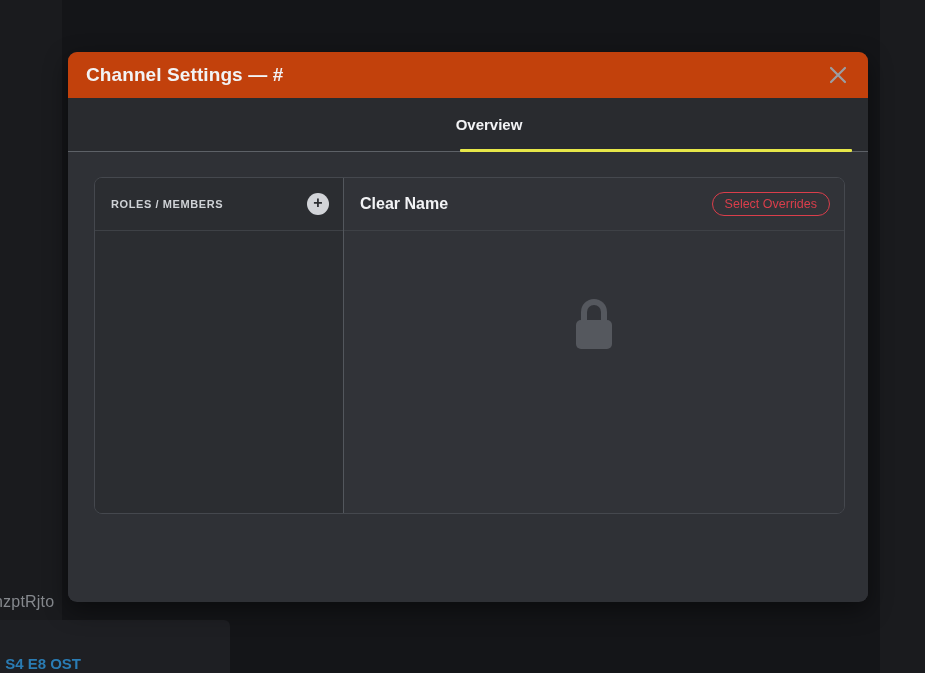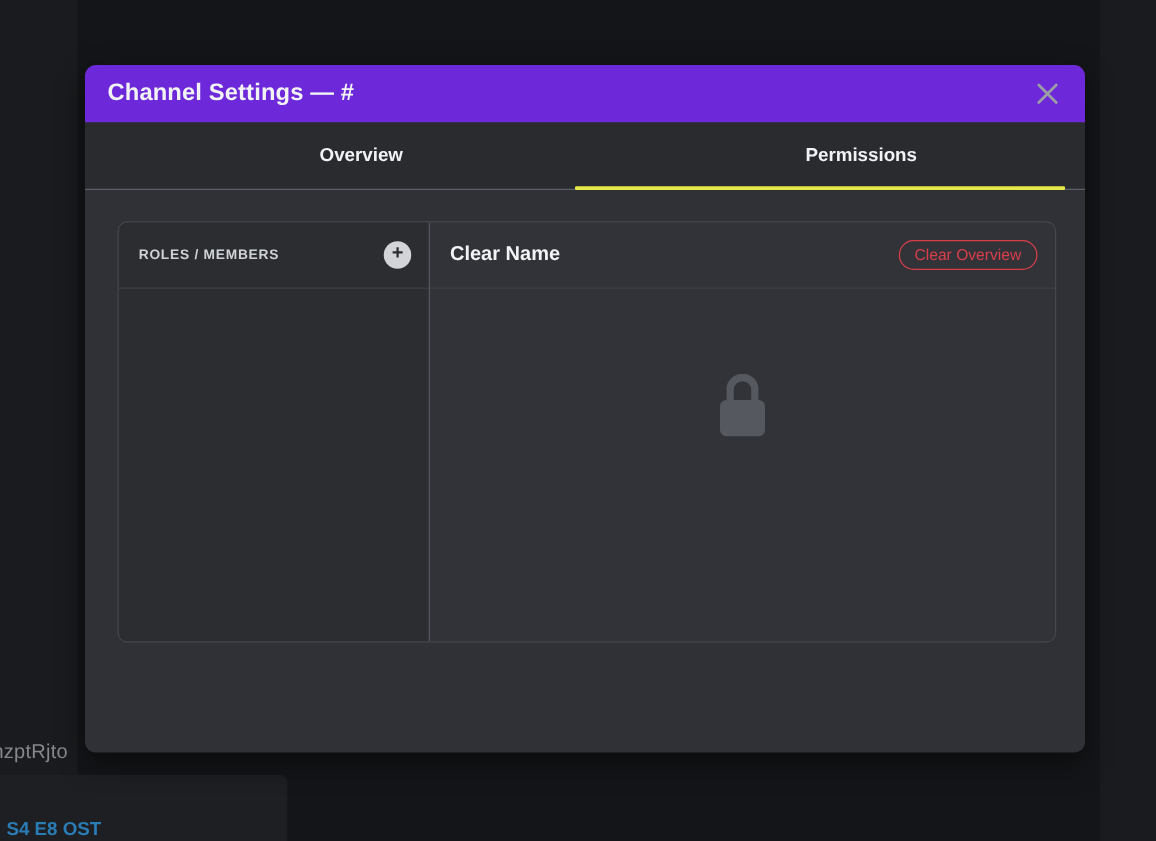--- a/index.html
+++ b/index.html
@@ -26,21 +26,21 @@
     color: #2a7cb4; font-size: 15px; font-weight: 700; text-decoration: none;
   }
 
   
   .modal {
     position: absolute; left: 68px; top: 52px; width: 800px; height: 550px;
     background: #2f3136; border-radius: 9px; overflow: hidden;
     box-shadow: 0 8px 24px rgba(0,0,0,.45);
   }
   .modal-header {
-    height: 46px; background: #6d28d9;
+    height: 46px; background: #c2410c;
     display: flex; align-items: center; justify-content: space-between;
     padding: 0 16px 0 18px;
   }
   .modal-title { color: #f2f3f5; font-size: 19px; font-weight: 700; letter-spacing: .1px; }
   .close-btn {
     background: none; border: none; cursor: pointer;
     width: 28px; height: 28px; display: flex; align-items: center; justify-content: center;
   }
   .close-btn svg { display: block; }
 
@@ -136,41 +136,40 @@
       <div class="modal-title">Channel Settings — #</div>
       <button class="close-btn">
         <svg width="20" height="20" viewBox="0 0 20 20">
           <path d="M3 3 L17 17 M17 3 L3 17" stroke="#9b9ea4" stroke-width="2.2" fill="none" stroke-linecap="round"></path>
         </svg>
       </button>
     </div>
 
     <div class="tabs">
       <div class="tab">Overview</div>
-      <div class="tab">Permissions</div>
       <div class="active-underline" style="background: rgb(230, 231, 73);"></div>
     </div>
 
     <div class="modal-body">
       <div class="panels">
 
         <div class="left-pane">
           <div class="pane-header">
             <span class="roles-heading">ROLES / MEMBERS</span>
             <button class="add-btn">
               <span class="glyph">+</span>
             </button>
           </div>
           <div class="pane-body"></div>
         </div>
 
         <div class="right-pane">
           <div class="pane-header">
             <span class="role-name">Clear Name</span>
-            <button class="clear-btn" style="color: rgb(218, 62, 75); border-color: rgb(218, 62, 75);">Clear Overview</button>
+            <button class="clear-btn" style="color: rgb(218, 62, 75); border-color: rgb(218, 62, 75);">Select Overrides</button>
           </div>
 
           <div class="pane-content">
 
             <div class="empty-state">
               <div class="lock">
                 <div class="shackle"></div>
                 <div class="lock-body"></div>
               </div>
             </div>

